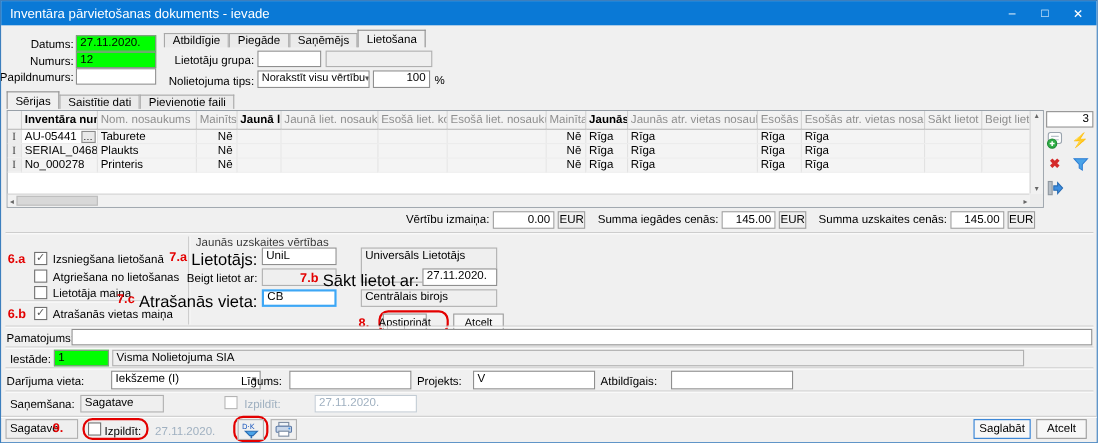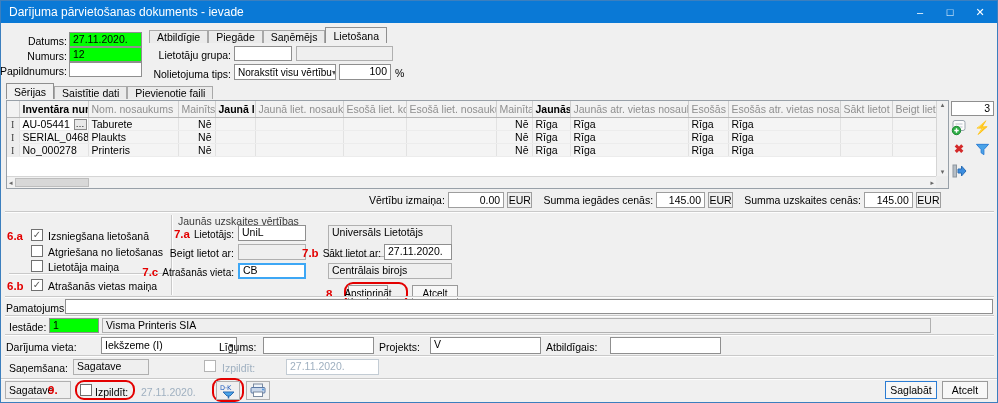--- a/index.html
+++ b/index.html
@@ -1,27 +1,27 @@
 <!DOCTYPE html>
 <html style="--titlebar: #0a79d6; --green: #00ff00; --annotation: #e30000; --focus: #3da7f5; --accent_blue: #2b7cd3;"><head>
 <meta charset="utf-8">
 <style>
   *{box-sizing:border-box;margin:0;padding:0}
   body{margin:0;background:#fff;font-family:"Liberation Sans",sans-serif}
   .win{position:relative;width:998px;height:403px;background:#f0f0f0;border:1px solid #3c7fbe;font-size:11px;color:#000;overflow:hidden}
   .abs{position:absolute}
   .tbar{position:absolute;left:0;top:0;right:0;height:22px;background:var(--titlebar);color:#fff;display:flex;align-items:center;padding-left:8px;font-size:12px}
   .winbtn{width:30px;height:22px;display:flex;align-items:center;justify-content:center;color:#fff;font-size:11px}
-  .lbl{white-space:nowrap;font-size:10px}
+  .lbl{white-space:nowrap;font-size:15px}
   .ralign{position:absolute;white-space:nowrap;font-size:10.5px}
   .box{position:absolute;border:1px solid #8f8f8f;background:#fff;padding:0 3px;font-size:10.5px;line-height:13px;white-space:nowrap;overflow:hidden}
   .ro{background:#efefef;border-color:#b0b0b0}
   .green{background:var(--green)}
   .dis-t{color:#9fb0c0}
-  .dd{display:flex;justify-content:space-between;align-items:center}
+  .dd{display:flex;justify-content:space-between;align-items:flex-start}
   .chev{color:#555;font-size:8px}
   .ttabs{position:absolute;display:flex;align-items:flex-end}
   .ttab{padding:1px 7px;border:1px solid #a8a8a8;border-bottom:none;background:#ebebeb;font-size:10.5px;height:13px;line-height:11px;white-space:nowrap}
   .ttab.act{background:#f0f0f0;height:16px;line-height:14px;border-color:#8f8f8f}
   .grid{position:absolute;left:5px;top:99px;width:943px;height:89px;background:#fff;border:1px solid #98a0a8}
   .gt{border-collapse:collapse;table-layout:fixed;width:931px;font-size:10.5px}
   .gt th{height:16px;font-weight:normal;color:#8f8f8f;text-align:left;padding:0 3px;border-right:1px solid #d0d0d0;border-bottom:1px solid #b5b5b5;background:#f2f2f2;white-space:nowrap;overflow:hidden}
   .gt th.hb{color:#000;font-weight:bold}
   .gt td{height:13px;padding:0 3px;border-right:1px solid #e2e2e2;border-bottom:1px solid #ececec;background:#f4f4f4;white-space:nowrap;overflow:hidden;font-size:10.5px}
   .gt .r{text-align:right}
@@ -40,30 +40,30 @@
   .tbox{border:1px solid #9e9e9e;background:#fff;text-align:right;padding:0 3px;height:16px;line-height:14px}
   .eur{border:1px solid #9e9e9e;background:#efefef;text-align:center;width:27px;height:16px;line-height:14px}
   .hr{position:absolute;height:0;border-top:1px solid #c9c9c9;border-bottom:1px solid #fdfdfd}
   .vr{position:absolute;width:0;border-left:1px solid #c9c9c9;border-right:1px solid #fdfdfd}
   .cb{position:absolute;width:12px;height:12px;border:1px solid #707070;background:#fff;display:flex;align-items:center;justify-content:center;font-size:10px;color:#5a5a5a;line-height:10px}
   .cb.dis{border-color:#b4b4b4}
   .ann{color:var(--annotation);font-weight:bold;font-size:11.5px;white-space:nowrap}
   .redbox{position:absolute;border:2px solid var(--annotation);border-radius:9px}
   .btn{position:absolute;display:flex;align-items:center;justify-content:center;background:#f7f7f7;border:1px solid #9a9a9a;font-size:10.5px;white-space:nowrap}
   .btn.primary{border-color:var(--accent_blue)}
-  .flex{display:flex;gap:4px;align-items:center}
+  .flex{display:flex;gap:4px;align-items:flex-start}
   .focus{border:2px solid var(--focus);line-height:11px}
 </style>
 </head>
 <body>
 
 <div class="win">
 
   <div class="tbar">
-    <span>Darījuma pārvietošanas dokuments - ievade</span>
+    <span>Inventāra pārvietošanas dokuments - ievade</span>
   </div>
   <div class="abs" style="right:2px;top:0;display:flex">
     <span class="winbtn">–</span>
     <span class="winbtn">□</span>
     <span class="winbtn">✕</span>
   </div>
 
   <span class="ralign" style="right:930px;top:34px">Datums:</span>
   <div class="box green" style="left:68px;top:31px;width:73px;height:15px">27.11.2020.</div>
   <span class="ralign" style="right:930px;top:49px">Numurs:</span>
@@ -292,21 +292,21 @@
   <div class="btn" style="left:347px;top:284px;width:40px;height:16px;font-size:10px">Apstiprināt</div>
   <div class="btn" style="left:411px;top:284px;width:46px;height:16px;font-size:10px">Atcelt</div>
 
   <div class="hr" style="left:4px;top:295px;width:989px"></div>
   <span class="ralign" style="left:5px;top:301px">Pamatojums:</span>
   <div class="box" style="left:64px;top:298px;width:928px;height:15px"></div>
 
   <div class="hr" style="left:4px;top:314px;width:989px"></div>
   <span class="ralign" style="left:8px;top:320px">Iestāde:</span>
   <div class="box green" style="left:48px;top:317px;width:50px;height:15px">1</div>
-  <div class="box ro" style="left:101px;top:317px;width:829px;height:15px">Visma Printeris SIA</div>
+  <div class="box ro" style="left:101px;top:317px;width:829px;height:15px">Visma Nolietojuma SIA</div>
 
   <div class="hr" style="left:4px;top:333px;width:989px"></div>
   <span class="ralign" style="left:5px;top:340px">Darījuma vieta:</span>
   <div class="box dd" style="left:100px;top:336px;width:136px;height:17px">
     <span>Iekšzeme (I)</span>
     <span class="chev">▾</span>
   </div>
   <span class="ralign" style="left:218px;top:340px">Līgums:</span>
   <div class="box" style="left:262px;top:336px;width:111px;height:17px"></div>
   <span class="ralign" style="left:378px;top:340px">Projekts:</span>

